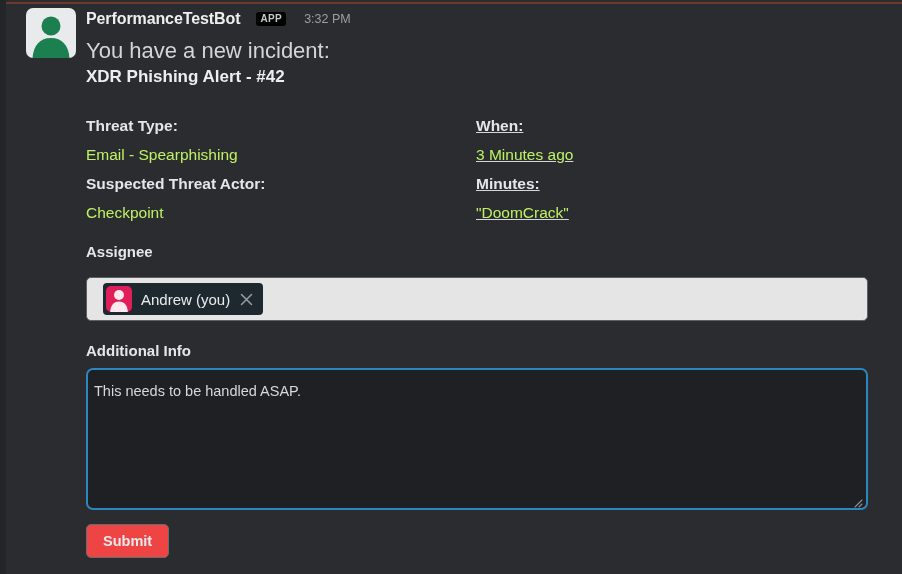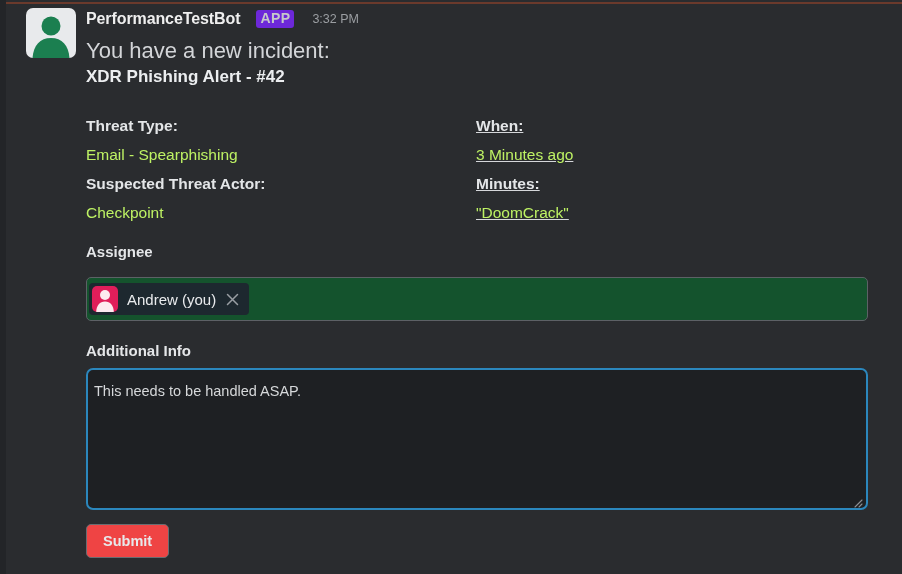--- a/index.html
+++ b/index.html
@@ -77,23 +77,23 @@
     justify-content: flex-end;
   }
   .author-name {
     font-size: 16px;
     font-weight: bold;
     color: #efefef;
     letter-spacing: -0.1px;
   }
   .app-badge {
     display: inline-block;
-    background: #6d28d9;
+    background: #000000;
     color: #c6c8cb;
-    font-size: 14px;
+    font-size: 10px;
     font-weight: bold;
     letter-spacing: 0.4px;
     padding: 1px 4px 2px 4px;
     border-radius: 3px;
     line-height: 1.1;
   }
   .timestamp {
     font-size: 12.5px;
     color: #9b9ea2;
     margin-left: 2px;
@@ -153,26 +153,26 @@
   }
   .assignee-label { top: 243px; }
 
   .assignee-input {
     position: absolute;
     left: 86px;
     top: 277px;
     width: 782px;
     height: 44px;
     box-sizing: border-box;
-    background: #14532d;
+    background: #e5e5e5;
     border: 1px solid #5d6166;
     border-radius: 5px;
     display: flex;
     align-items: center;
-    padding: 0 2px;
+    padding: 0 16px;
   }
   .chip {
     display: flex;
     align-items: center;
     gap: 9px;
     background: #1d282f;
     border-radius: 4px;
     height: 32px;
     padding: 0 9px 0 0;
     overflow: hidden;

